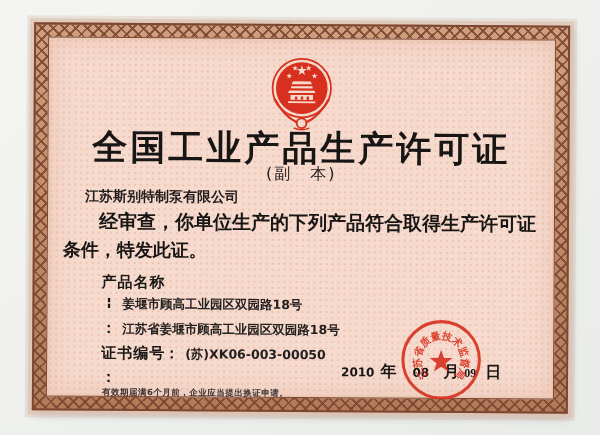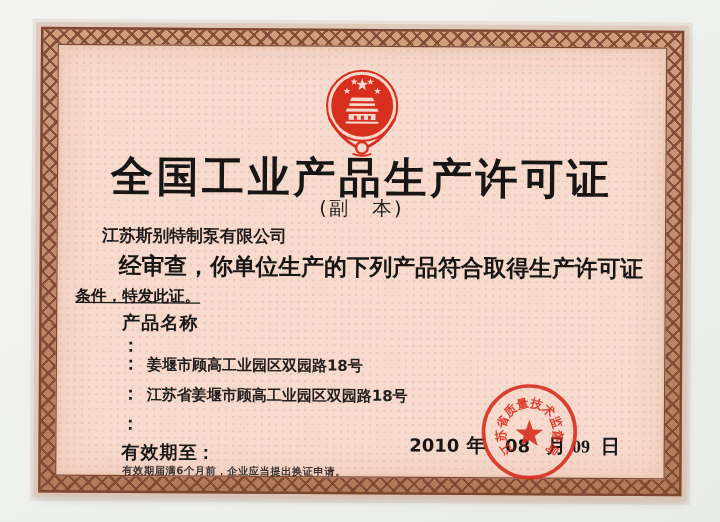--- a/index.html
+++ b/index.html
@@ -31,33 +31,33 @@
     box-shadow:inset 0 0 0 2px #ecc9b4, inset 0 0 26px rgba(214,150,125,.35);
   }
   .emblem{position:absolute;left:50%;top:17px;transform:translateX(-50%);}
   .title{
     position:absolute;top:86px;left:0;width:100%;margin:0;text-align:center;
     font-size:35px;font-weight:bold;letter-spacing:3px;color:#181515;
   }
   .subtitle{position:absolute;top:125px;left:0;width:100%;text-align:center;font-size:16px;color:#242020;letter-spacing:2px;}
   .company{position:absolute;top:150px;left:37px;font-size:14px;font-weight:600;color:#201c1c;}
   .bodyline1{position:absolute;top:171px;left:51px;font-size:19px;font-weight:bold;white-space:nowrap;color:#181515;}
-  .bodyline2{position:absolute;top:200px;left:15px;font-size:13px;font-weight:bold;white-space:nowrap;color:#181515;text-decoration:underline;}
+  .bodyline2{position:absolute;top:200px;left:15px;font-size:18px;font-weight:bold;white-space:nowrap;color:#181515;}
   .row{position:absolute;left:54px;display:flex;align-items:baseline;white-space:nowrap;}
   .row .lbl{display:inline-block;width:63px;font-size:15px;font-weight:bold;text-align:justify;text-align-last:justify;color:#1b1818;}
   .row .colon{font-size:15px;font-weight:bold;margin-right:6px;color:#1b1818;}
   .row .val{font-size:12.5px;font-weight:bold;color:#242020;}
-  .row-product{top:222px;flex-direction:column;}
+  .row-product{top:235px;flex-direction:column;}
   .row-address{top:256px;}
   .row-prod-address{top:281px;}
   .row-cert-no{top:306px;}
   .row-valid{top:330px;}
   .note{position:absolute;top:349px;left:55px;font-size:8.5px;font-weight:bold;color:#3a3232;letter-spacing:.5px;}
   .date-row{position:absolute;top:322px;left:294px;white-space:nowrap;font-weight:bold;color:#191616;}
-  .date-row .num{font-size:15px;}
+  .date-row .num{font-size:12px;}
   .date-row .unit{font-size:16px;}
   .u-year{margin-left:6px;}
   .n-month{margin-left:16px;}
   .u-month{margin-left:14px;}
   .n-day{margin-left:5px;font-family:Liberation Serif, serif;}
   .u-day{margin-left:9px;}
   .seal{position:absolute;left:351px;top:277px;opacity:.9;}
 </style>
 </head>
 <body>
@@ -113,25 +113,26 @@
         <span class="colon">：</span>
         <span class="val">姜堰市顾高工业园区双园路18号</span>
     </div>
 
     <div class="row row-prod-address">
         <span class="colon">：</span>
         <span class="val">江苏省姜堰市顾高工业园区双园路18号</span>
     </div>
 
     <div class="row row-cert-no">
+      <span class="lbl">证书编号</span>
         <span class="colon">：</span>
+        <span class="val">(苏)XK06-003-00050</span>
     </div>
 
     <div class="row row-valid">
-      <span class="lbl">有效期至</span>
         <span class="colon">：</span>
     </div>
 
     <div class="note">有效期届满6个月前，企业应当提出换证申请。</div>
 
     <div class="date-row">
       <span class="num n-year">2010</span><span class="unit u-year">年</span><span class="num n-month">08</span><span class="unit u-month">月</span><span class="num n-day">09</span><span class="unit u-day">日</span>
     </div>
 
     <svg class="seal" width="86" height="86" viewBox="-45 -45 90 90">

